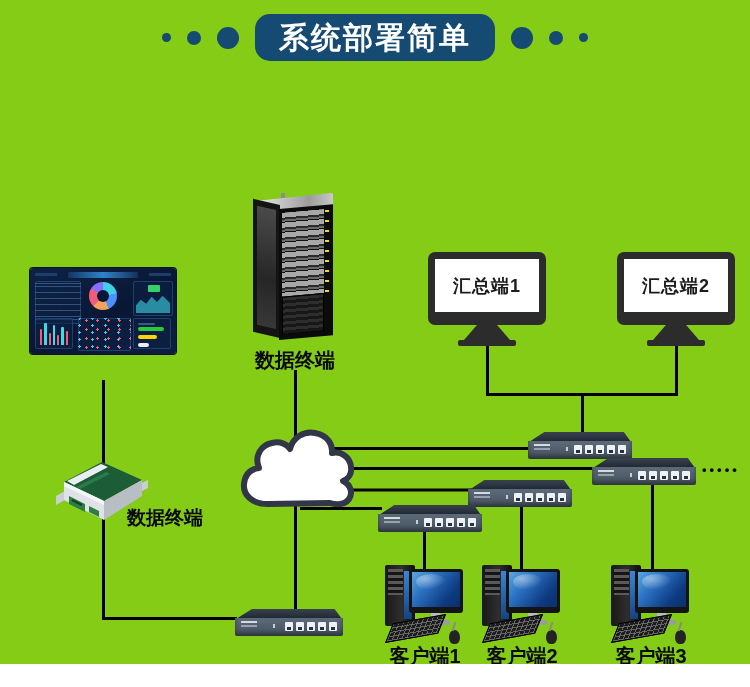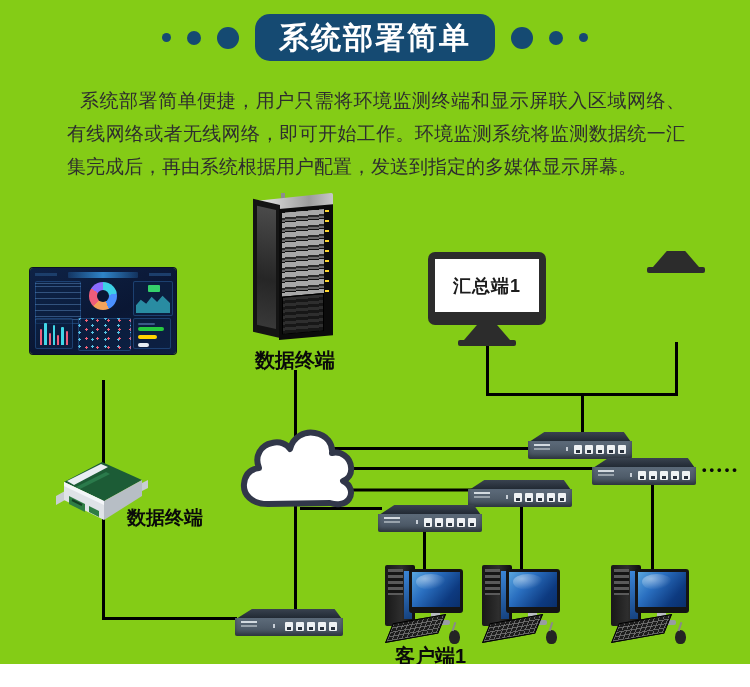--- a/index.html
+++ b/index.html
@@ -114,21 +114,20 @@
   <div class="hdr">
     <span class="dot s"></span>
     <span class="dot m"></span>
     <span class="dot l"></span>
     <div class="pill">系统部署简单</div>
     <span class="dot l"></span>
     <span class="dot m"></span>
     <span class="dot s"></span>
   </div>
 
-  <p class="intro">系统部署简单便捷，用户只需将环境监测终端和显示屏联入区域网络、有线网络或者无线网络，即可开始工作。环境监测系统将监测数据统一汇集完成后，再由系统根据用户配置，发送到指定的多媒体显示屏幕。</p>
 
   <svg class="lines" width="750" height="687" viewBox="0 0 750 687">
     <g stroke="#000" stroke-width="3" fill="none">
       <path d="M103.5 380 V618.5 H237"></path>
       <path d="M295.5 370 V448"></path>
       <path d="M295.5 496 V616"></path>
       <path d="M487.5 342 V394.5 H676.5 V342"></path>
       <path d="M582.5 394 V440"></path>
       <path d="M300 448.5 H530"></path>
       <path d="M300 468.5 H596"></path>
@@ -181,20 +180,23 @@
   <div class="node-label" style="left:245px;top:347px;width:100px;">数据终端</div>
 
   <div class="node bigmon" style="left:428px;top:252px;">
     <div class="bm-frame">
       <div class="bm-screen">汇总端1</div>
     </div>
     <div class="bm-neck"></div>
     <div class="bm-base"></div>
   </div>
   <div class="node bigmon" style="left:617px;top:252px;">
+    <div class="bm-frame">
+      <div class="bm-screen">汇总端2</div>
+    </div>
     <div class="bm-neck"></div>
     <div class="bm-base"></div>
   </div>
 
   <svg class="node" style="left:238px;top:426px;z-index:3;" width="118" height="88" viewBox="0 0 118 88">
     <path d="M30 78 C 13 78 5 68 6 58 C 7 48 13 43 21 42 C 16 30 23 19 34 17 C 42 15 49 18 52 23
              C 55 11 66 5 77 7 C 89 9 95 18 94 27 C 103 25 112 31 113 41 C 114 48 110 53 105 55
              C 113 59 115 67 111 73 C 107 79 98 79 92 77 Z" fill="#ffffff" stroke="#313749" stroke-width="6" stroke-linejoin="round"></path>
   </svg>
 
@@ -304,15 +306,17 @@
     <div class="mouse"></div>
   </div>
   <div class="node client" style="left:610px;top:562px;">
     <div class="tw"></div>
     <div class="mon"></div>
     <div class="mon-neck"></div>
     <div class="mon-base"></div>
     <div class="kb"></div>
     <div class="mouse"></div>
   </div>
-  <div class="node-label" style="left:384px;top:643px;width:82px;text-align:right;">客户端1</div>
+  <div class="node-label" style="left:384px;top:643px;width:82px;">客户端1</div>
+  <div class="node-label" style="left:481px;top:643px;width:82px;">客户端2</div>
+  <div class="node-label" style="left:610px;top:643px;width:82px;">客户端3</div>
 
 </div>
 
 </body></html>

